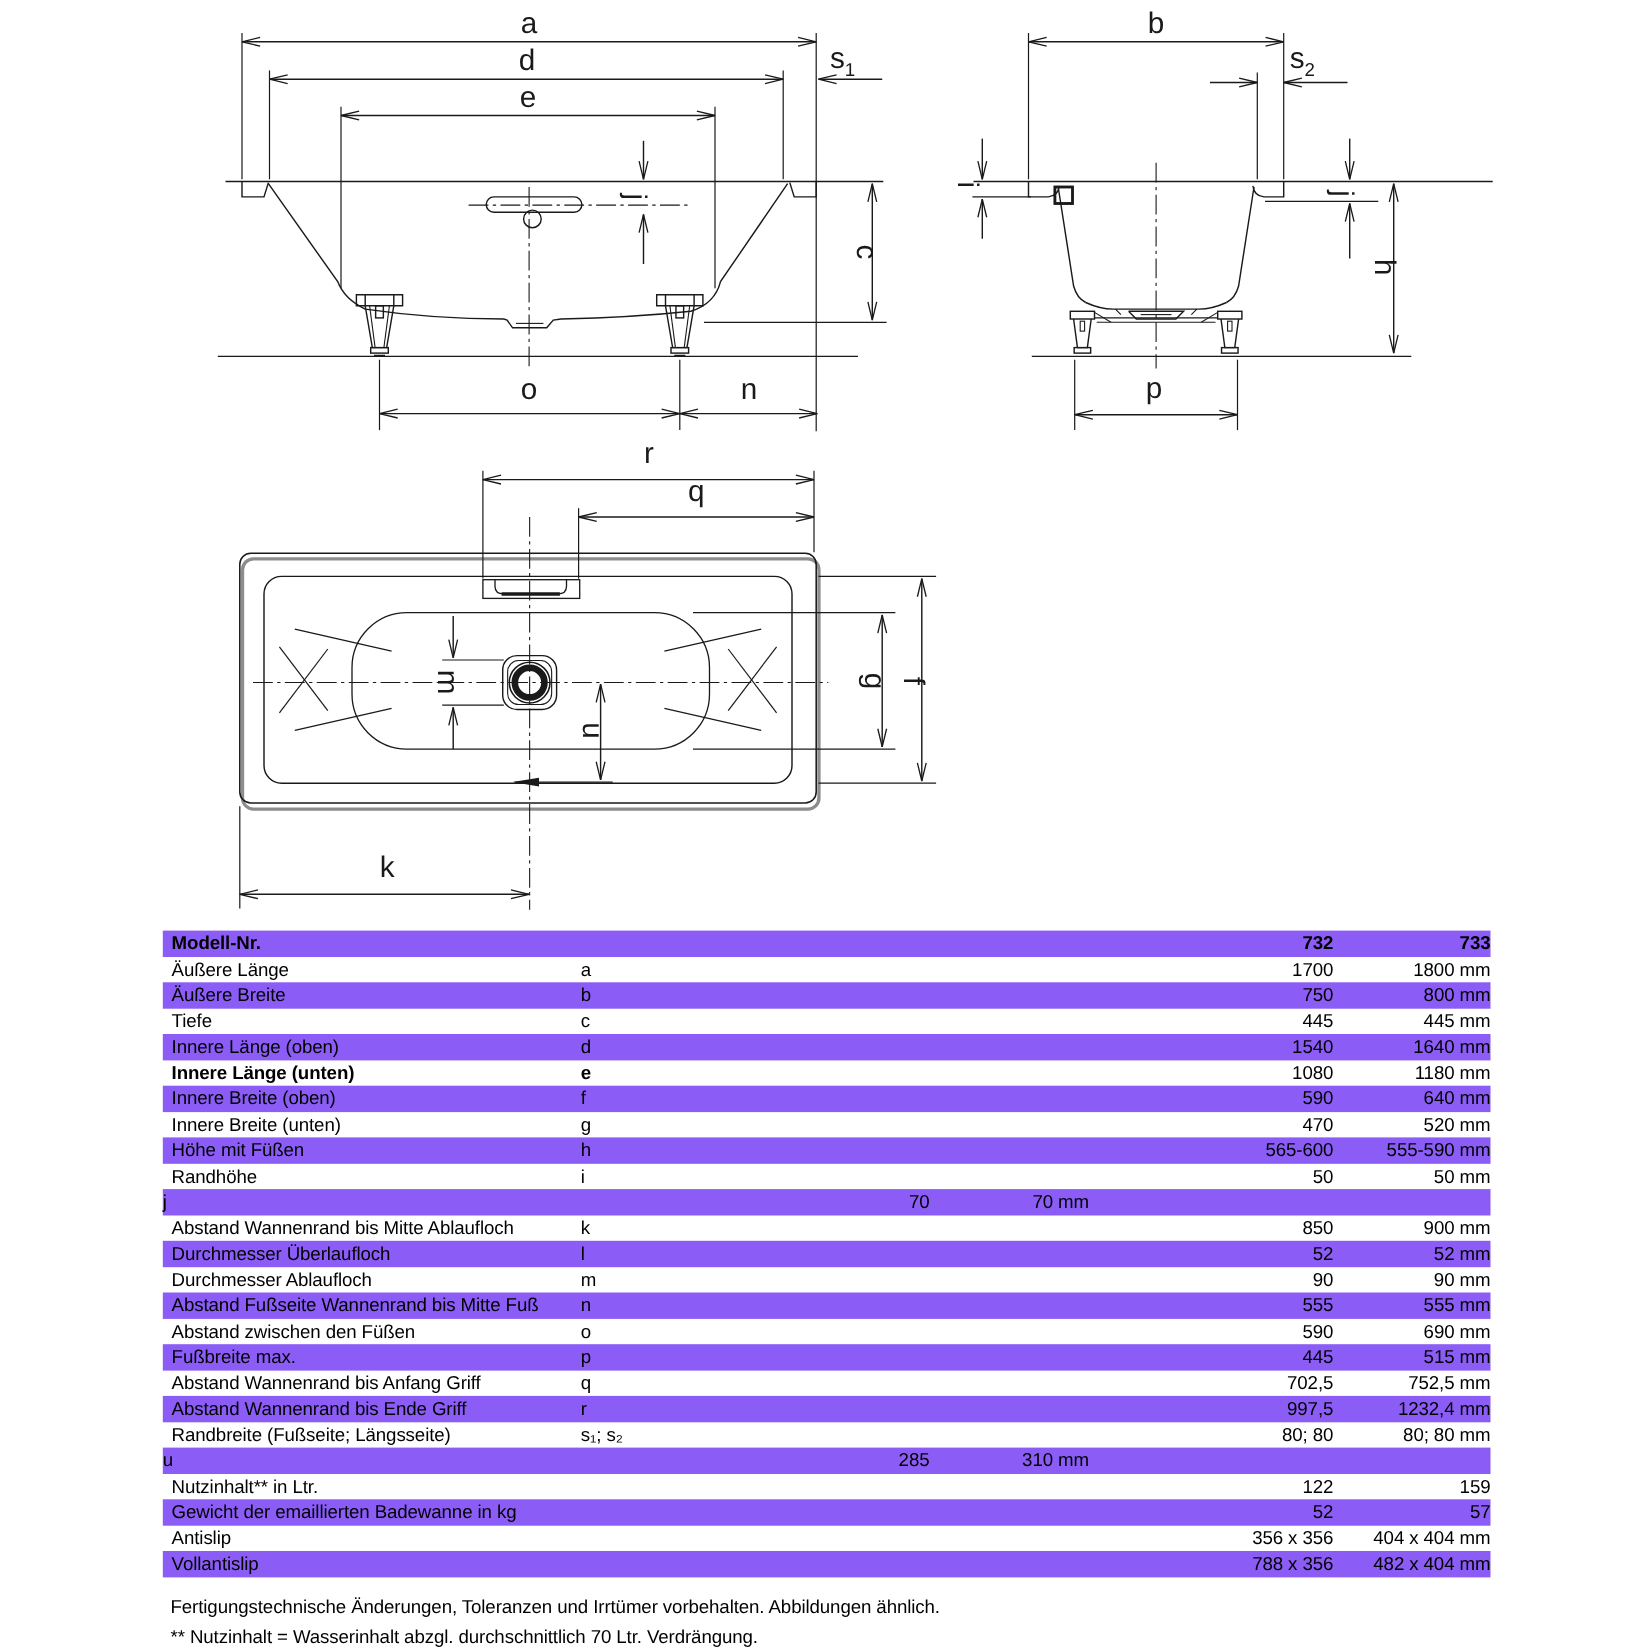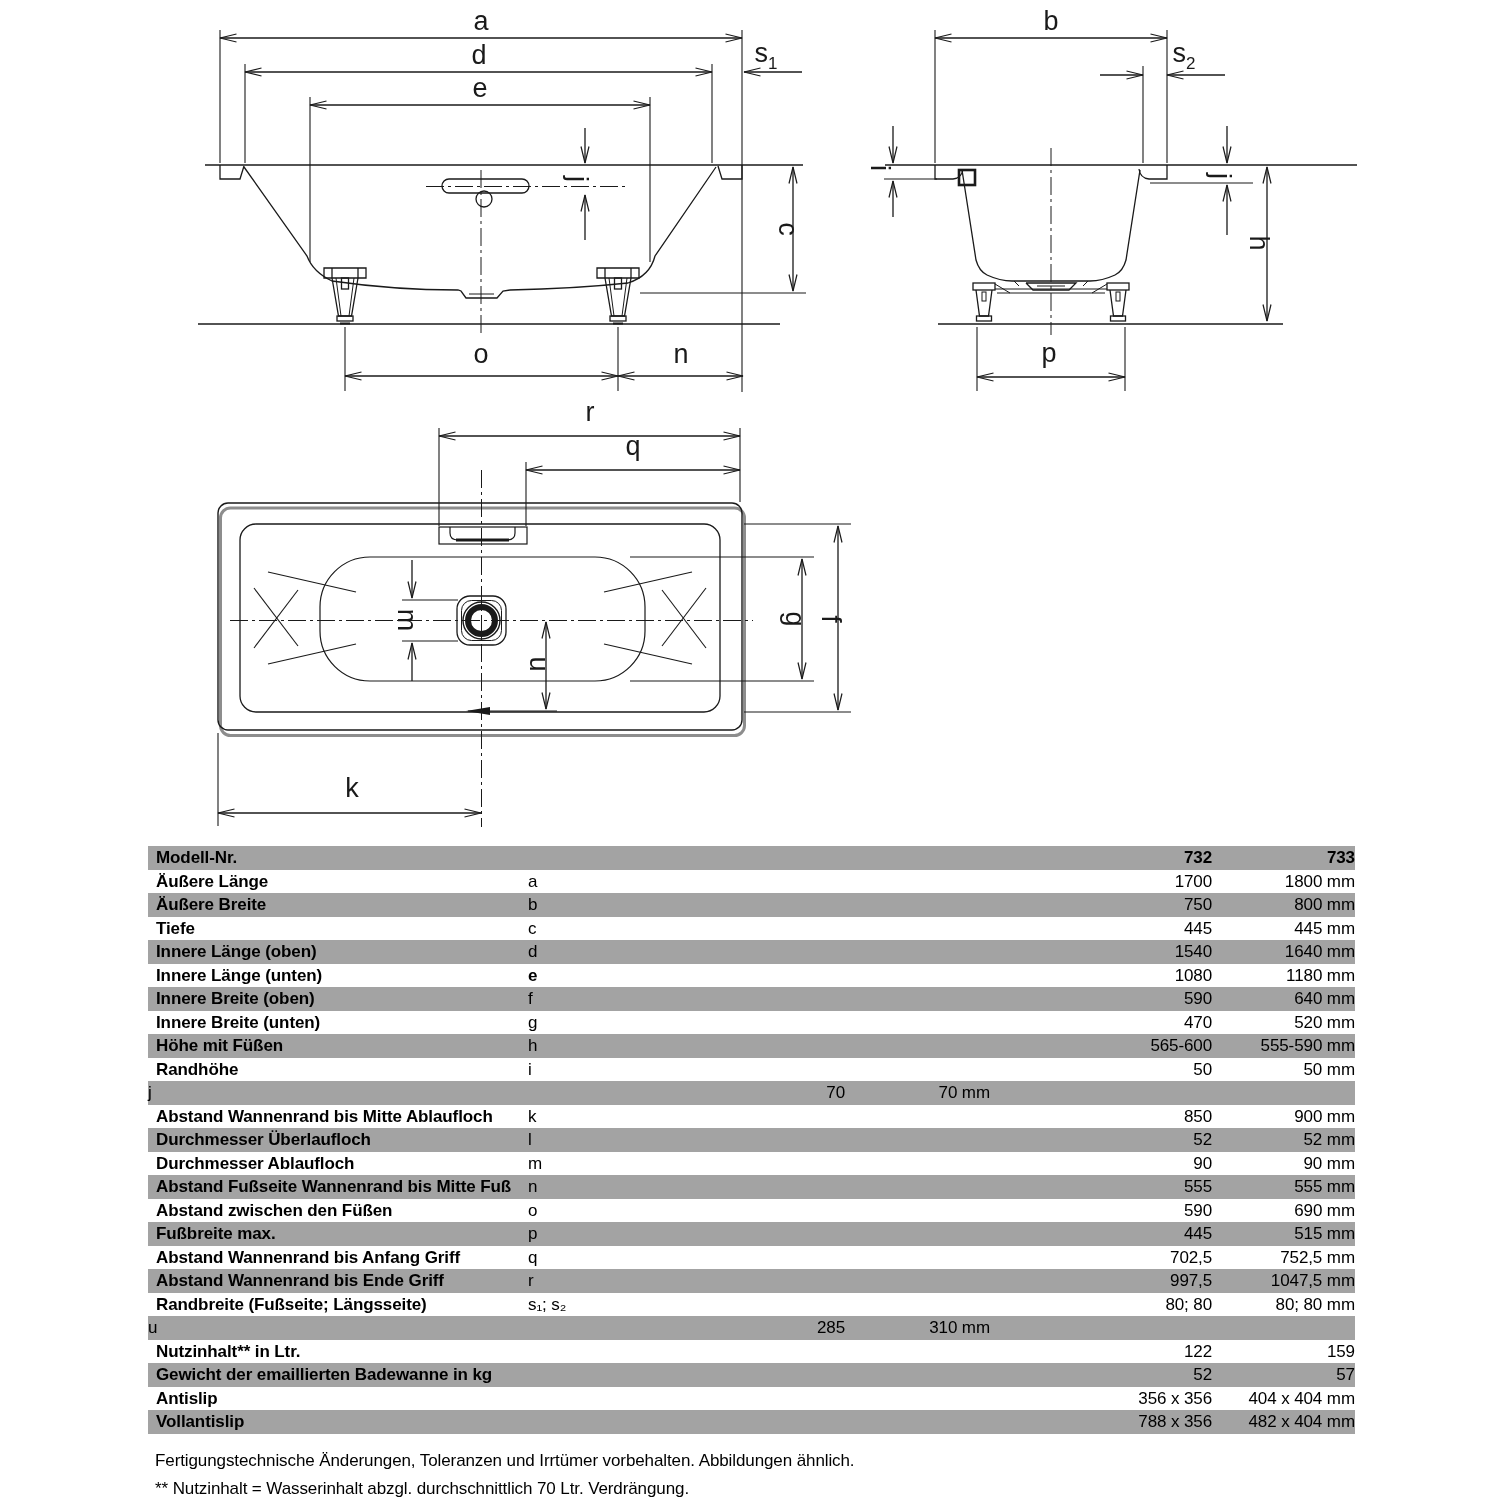--- a/index.html
+++ b/index.html
@@ -2,24 +2,24 @@
 <html><head>
 <meta charset="utf-8">
 <style>
   html,body{margin:0;padding:0;background:#fff;}
   .canvas{position:relative;width:1500px;height:1500px;background:#fff;overflow:hidden;
           font-family:"Liberation Sans","DejaVu Sans",sans-serif;color:#000;}
   svg text{font-family:"Liberation Sans","DejaVu Sans",sans-serif;fill:#1a1a1a;}
   .dimlbl{font-size:27px;}
   .spec-table{position:absolute;left:148px;top:846px;width:1207px;font-size:17px;letter-spacing:-0.1px;}
   .trow{display:flex;height:23.5px;line-height:23.5px;align-items:center;}
-  .trow.shaded{background:#a3a3a3;}
+  .trow.shaded{background:#8b5cf6;}
   .trow.boldrow .c-label,.trow.boldrow .c-letter{font-weight:bold;}
   .trow.header .c-label,.trow.header .c-v732,.trow.header .c-v733{font-weight:bold;}
-  .c-label{width:379px;padding-left:8px;white-space:nowrap;overflow:hidden;font-weight:bold;}
+  .c-label{width:379px;padding-left:8px;white-space:nowrap;overflow:hidden;}
   .c-letter{width:313px;white-space:nowrap;}
   .c-v732{width:384px;text-align:right;white-space:nowrap;}
   .c-v733{width:113px;text-align:right;white-space:nowrap;margin-left:32px;}
   .footnotes{position:absolute;left:155px;top:1447px;font-size:17px;line-height:28px;letter-spacing:-0.1px;}
 </style>
 </head>
 <body>
 
 <div class="canvas">
 
@@ -352,21 +352,21 @@
         <div class="trow">
           <span class="c-label">Abstand Wannenrand bis Anfang Griff</span>
           <span class="c-letter">q</span>
           <span class="c-v732">702,5</span>
           <span class="c-v733">752,5 mm</span>
         </div>
         <div class="trow shaded">
           <span class="c-label">Abstand Wannenrand bis Ende Griff</span>
           <span class="c-letter">r</span>
           <span class="c-v732">997,5</span>
-          <span class="c-v733">1047,5 mm</span>
+          <span class="c-v733">1232,4 mm</span>
         </div>
         <div class="trow">
           <span class="c-label">Randbreite (Fußseite; Längsseite)</span>
           <span class="c-letter">s₁; s₂</span>
           <span class="c-v732">80; 80</span>
           <span class="c-v733">80; 80 mm</span>
         </div>
         <div class="trow shaded">
           <span class="c-letter">u</span>
           <span class="c-v732">285</span>

